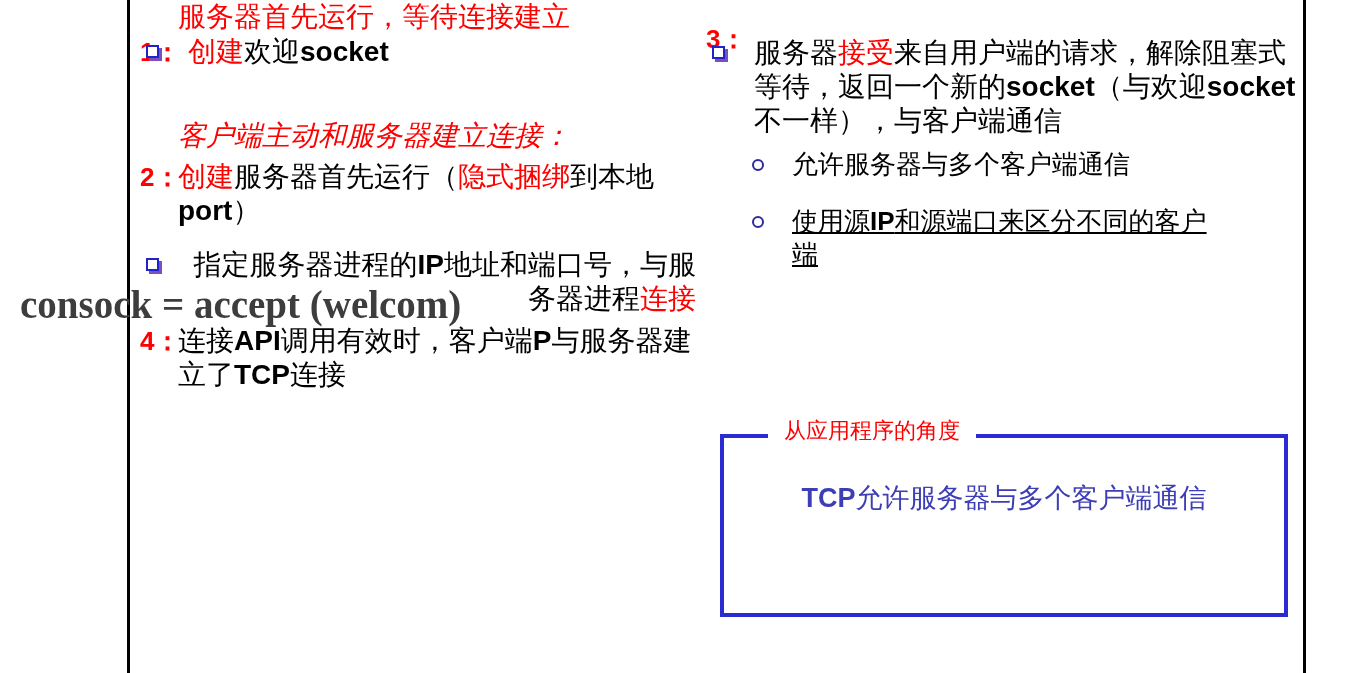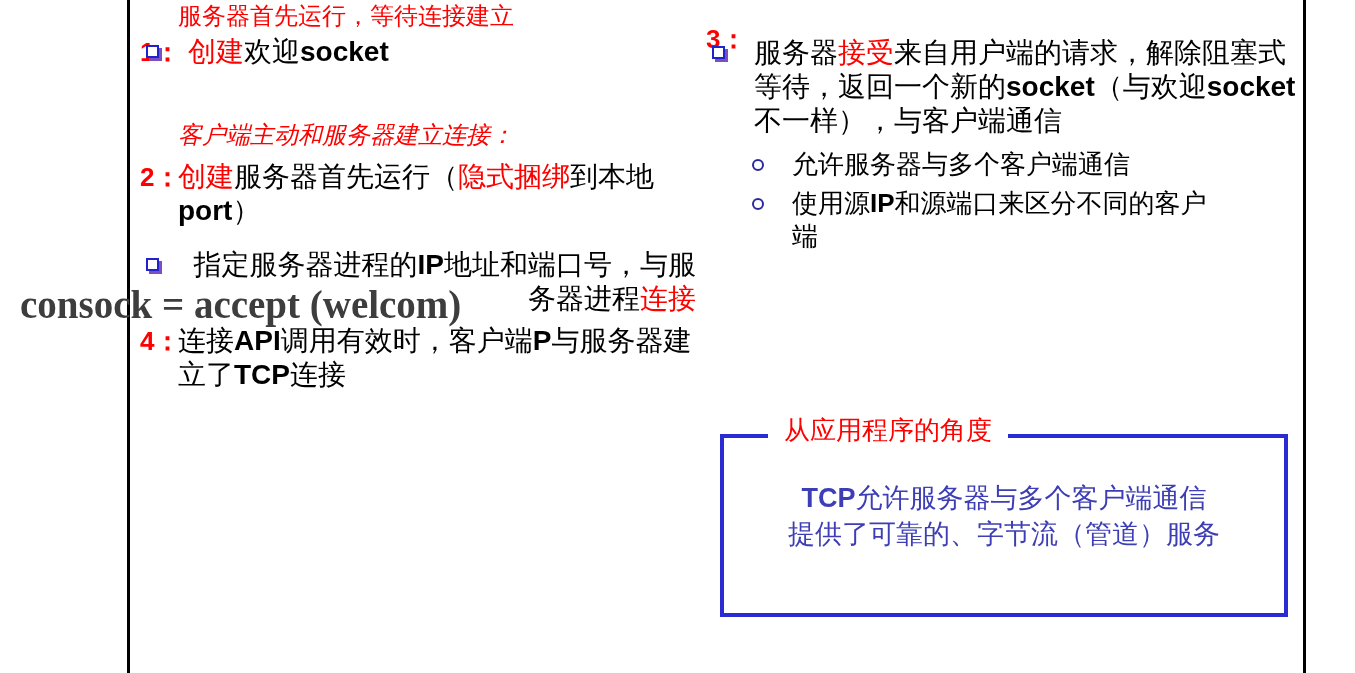--- a/index.html
+++ b/index.html
@@ -39,21 +39,21 @@
     line-height: 34px;
     white-space: normal;
   }
   .red   { color: #ff0000; }
   .blk   { color: #000000; }
   .lat   { font-family: "Liberation Sans","DejaVu Sans",sans-serif; font-weight: bold; }
 
   
   .headred {
     color: #ff0000;
-    font-size: 24px;
+    font-size: 28px;
     line-height: 33px;
     padding-left: 38px;
   }
 
   
   .numitem {
     position: relative;
     padding-left: 38px;
     font-size: 28px;
     line-height: 34px;
@@ -132,21 +132,21 @@
     box-sizing: border-box;
     border: 4px solid #2b2bd4;
   }
   #tcp-box-legend {
     position: absolute;
     left: 44px;
     top: -22px;
     background: #ffffff;
     padding: 0 16px;
     color: #ff0000;
-    font-size: 26px;
+    font-size: 22px;
     line-height: 30px;
     white-space: nowrap;
     font-family: "Liberation Serif","DejaVu Serif",serif;
   }
   #tcp-box-body {
     position: absolute;
     left: 0;
     right: 0;
     top: 42px;
     text-align: center;
@@ -210,28 +210,27 @@
   <div class="sqitem" style="margin-top:16px;">
     <span class="sq-bullet"></span>
     <span class="blk">服务器</span><span class="red">接受</span><span class="blk">来自用户端的请求，解除阻塞式等待，返回一个新的</span><span class="lat">socket</span><span class="blk">（与欢迎</span><span class="lat">socket</span><span class="blk">不一样），与客户端通信</span>
   </div>
 
   <div class="ciitem" style="margin-left:38px; margin-top:10px; width:400px;">
     <span class="ci-bullet"></span>
     <span class="blk">允许服务器与多个客户端通信</span>
   </div>
 
-  <div class="ciitem" style="margin-left:38px; margin-top:6px; width:420px;">
+  <div class="ciitem" style="margin-left:38px; margin-top:24px; width:420px;text-decoration:underline;">
     <span class="ci-bullet"></span>
     <span class="blk">使用源</span><span class="lat">IP</span><span class="blk">和源端口来区分不同的客户端</span>
   </div>
 
 </div>
 
 <div id="tcp-box">
   <div id="tcp-box-legend">从应用程序的角度</div>
   <div id="tcp-box-body">
     <div>
       <span class="lat">TCP</span><span>允许服务器与多个客户端通信</span>
     </div>
-    <div>提供了可靠的、字节流（管道）服务</div>
   </div>
 </div>
 
 </body></html>

